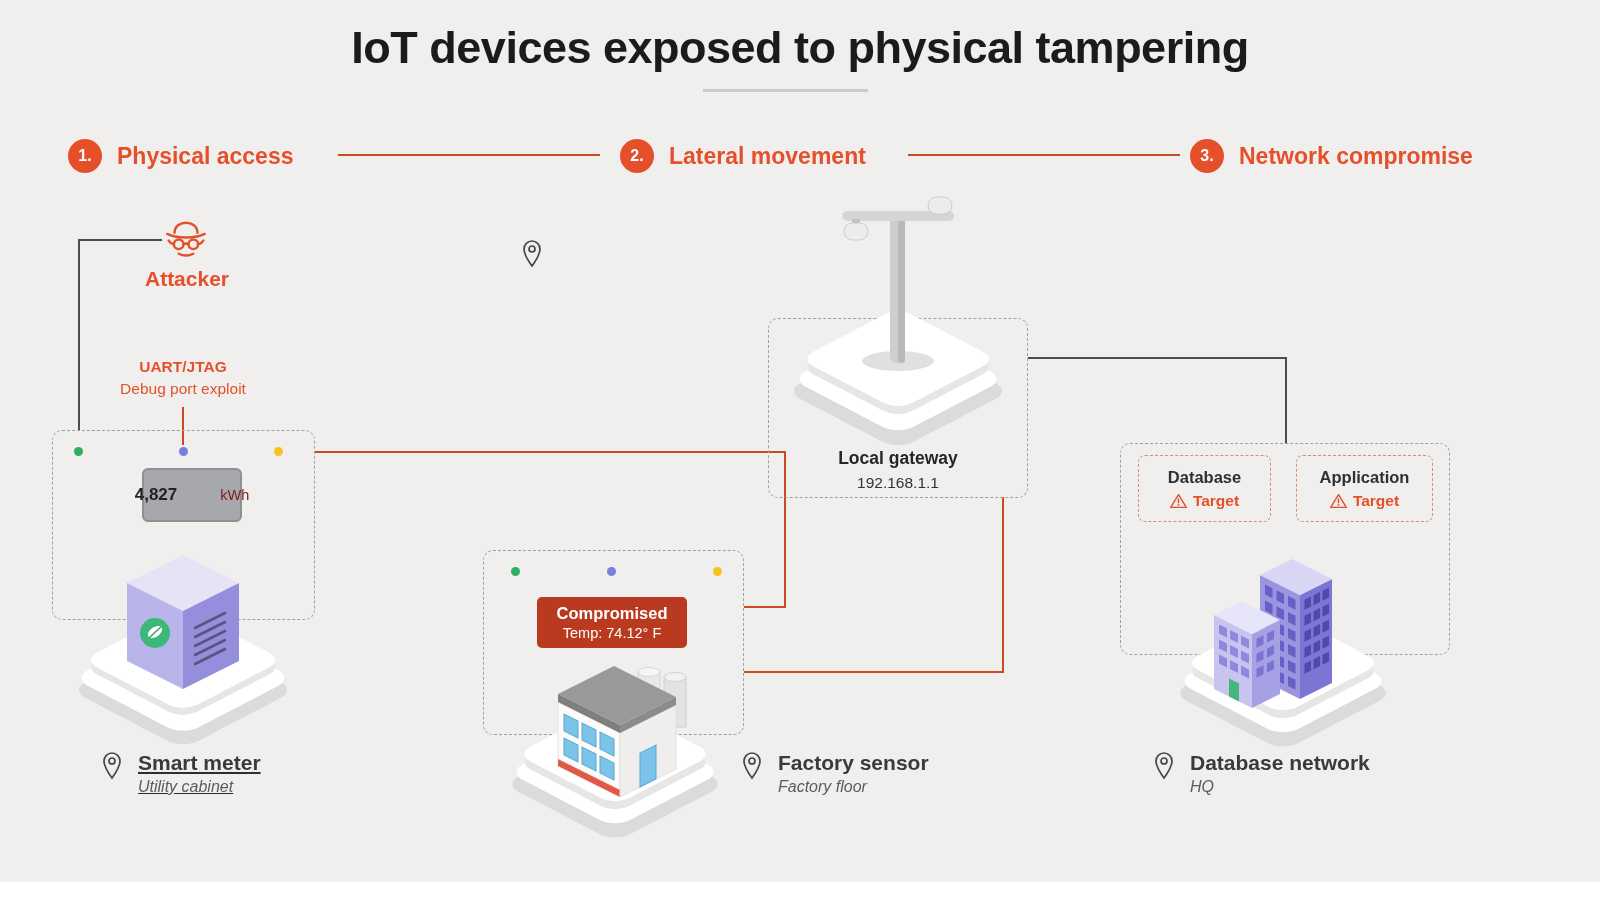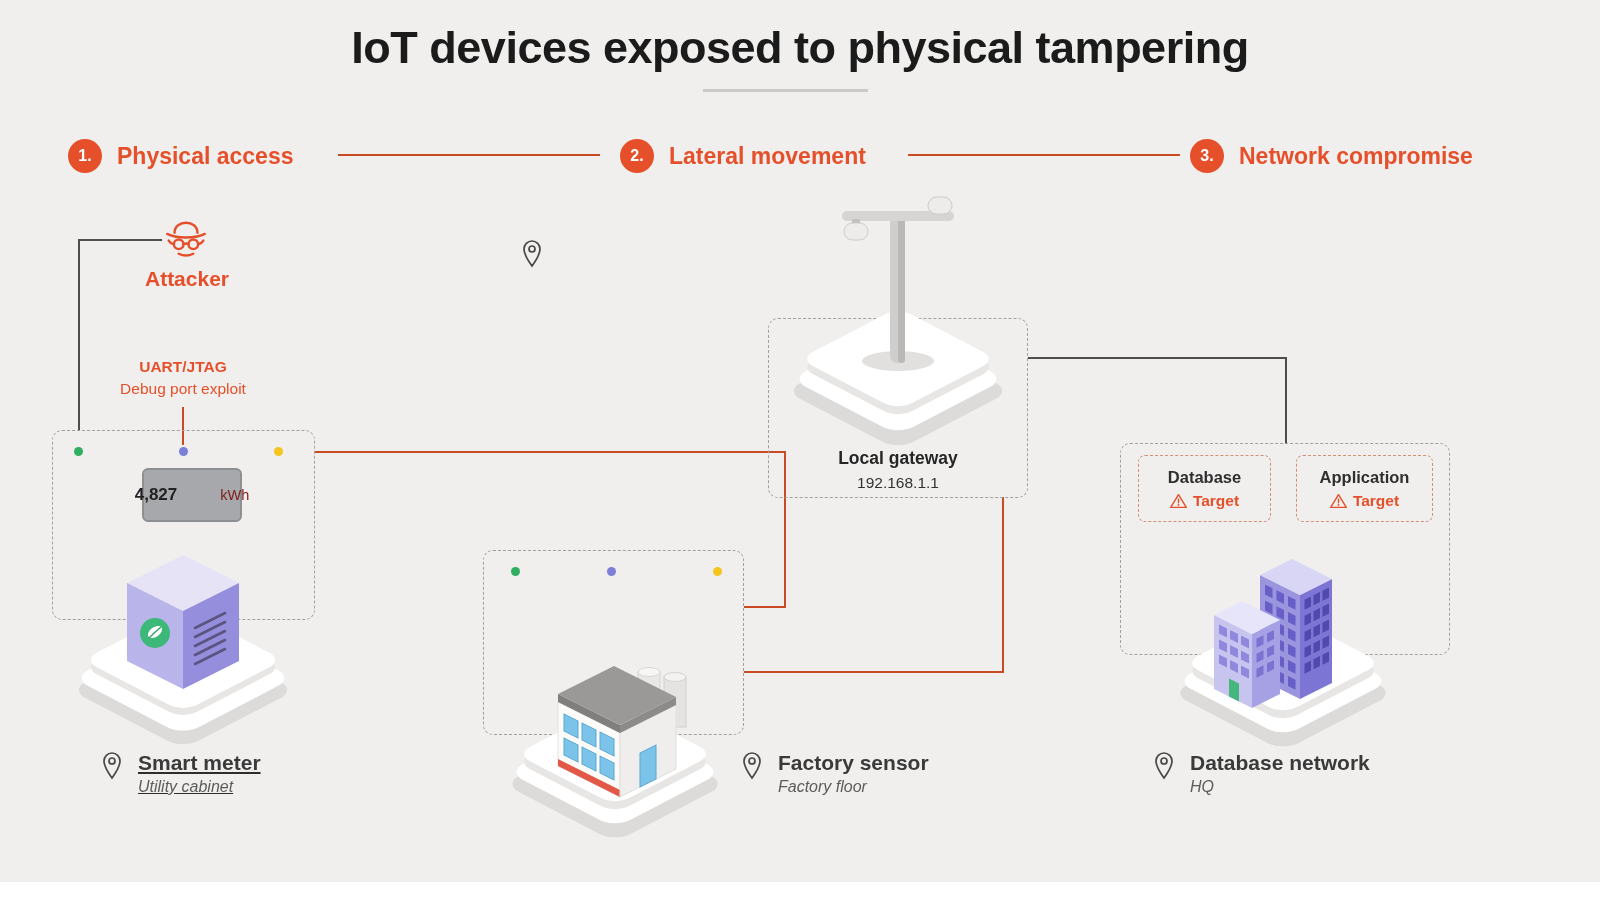--- a/index.html
+++ b/index.html
@@ -207,20 +207,24 @@
 
   <div class="gateway-text">
     <div class="gateway-name">Local gateway</div>
     <div class="gateway-ip">192.168.1.1</div>
   </div>
 
   <div class="dot dot-green" style="left:511px; top:567px;"></div>
   <div class="dot dot-purple" style="left:607px; top:567px;"></div>
   <div class="dot dot-yellow" style="left:713px; top:567px;"></div>
 
+  <div class="comp-badge">
+    <div class="comp-status">Compromised</div>
+    <div class="comp-reading">Temp: 74.12° F</div>
+  </div>
 
   <div class="abs" style="left:488px; top:650px;">
     <svg width="255" height="200" viewBox="0 0 255 200">
       <rect x="-79" y="-79" width="158" height="158" rx="22" transform="translate(127 134) scale(1 0.52) rotate(45)" fill="#dcdbda"></rect>
       <rect x="-76" y="-76" width="152" height="152" rx="22" transform="translate(127 122) scale(1 0.52) rotate(45)" fill="#ffffff"></rect>
       <rect x="-70" y="-70" width="140" height="140" rx="20" transform="translate(127 112) scale(1 0.52) rotate(45)" fill="#e7e6e5"></rect>
       <rect x="-70" y="-70" width="140" height="140" rx="20" transform="translate(127 104) scale(1 0.52) rotate(45)" fill="#ffffff"></rect>
       <rect x="150" y="22" width="22" height="52" fill="#e9e8e7" stroke="#d4d3d2" stroke-width="1"></rect>
       <ellipse cx="161" cy="22" rx="11" ry="4.5" fill="#f7f6f5" stroke="#d8d7d6" stroke-width="1"></ellipse>
       <rect x="176" y="27" width="22" height="50" fill="#e4e3e2" stroke="#d0cfce" stroke-width="1"></rect>

